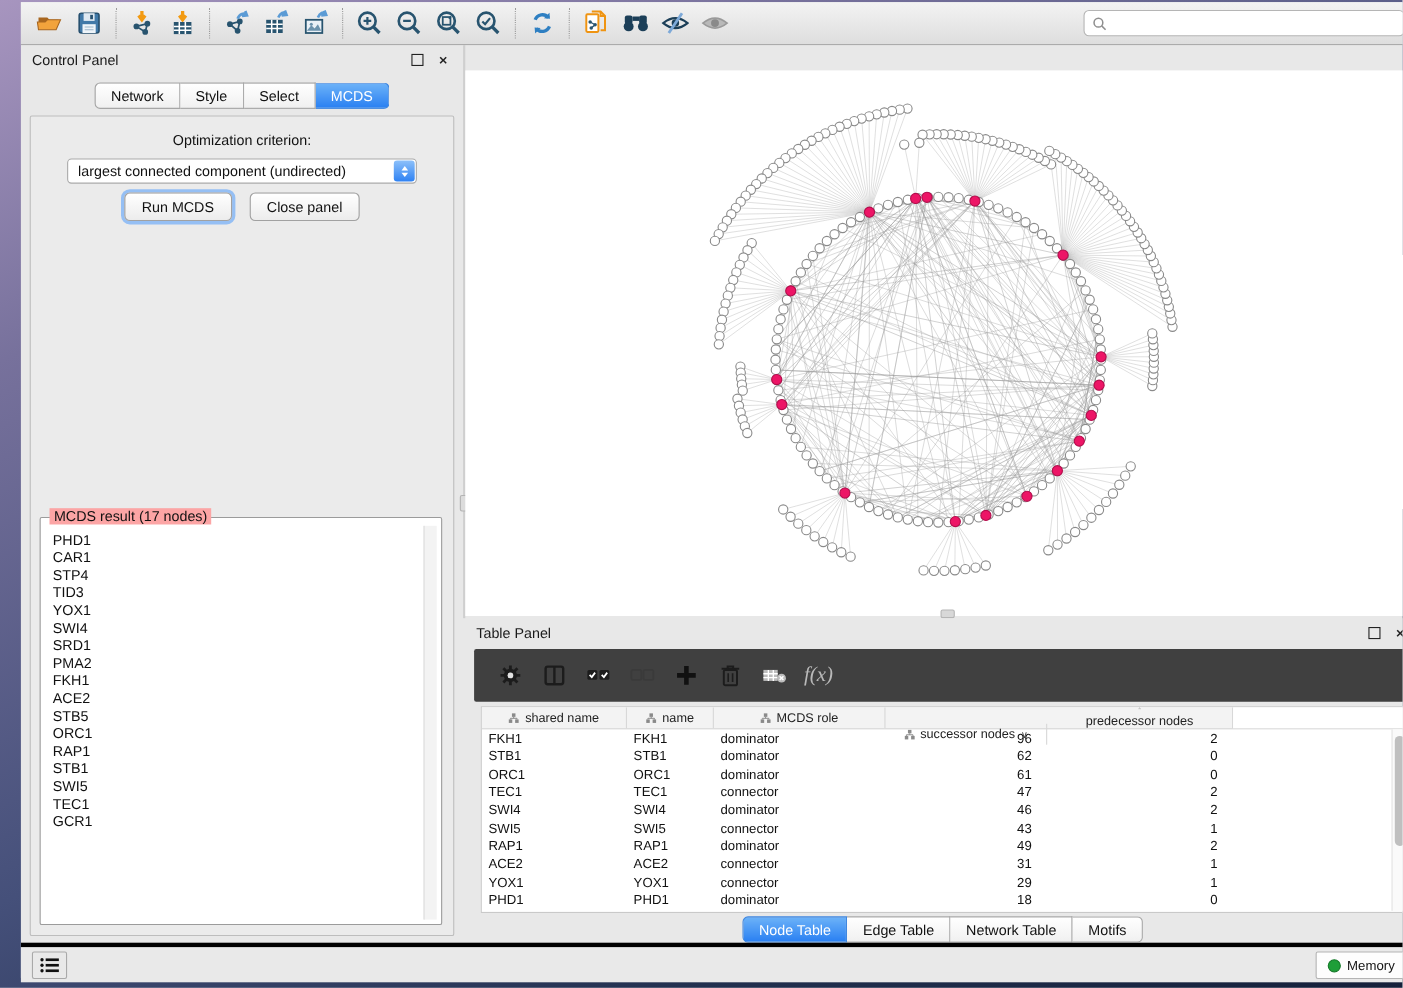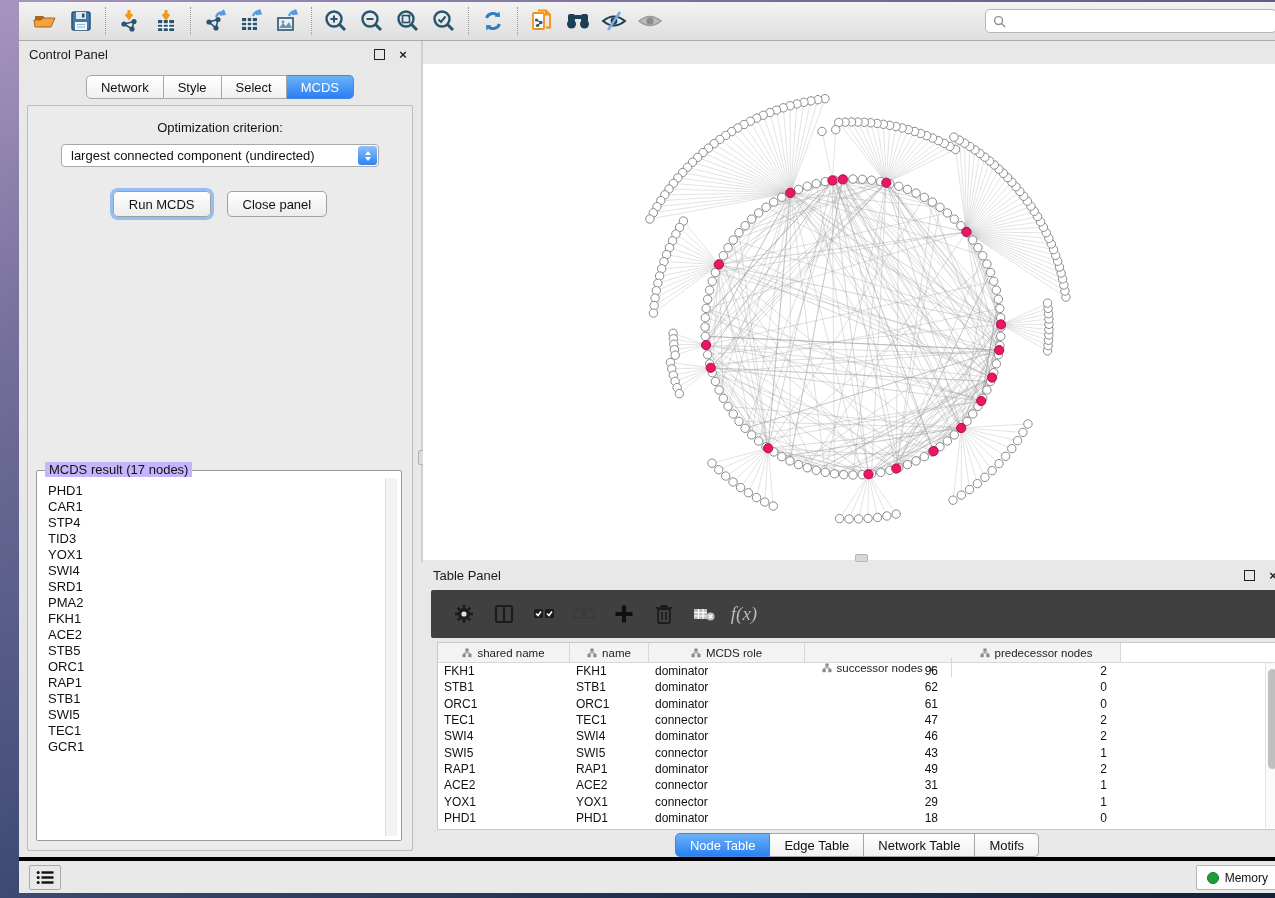--- a/index.html
+++ b/index.html
@@ -34,26 +34,26 @@
   .seg .tab.active{background:linear-gradient(#6cb2f8,#2a80f2);border-color:#3f87e0;color:#fff;}
   .cp-tabs{display:flex;justify-content:center;margin-top:8px;}
   .cp-content{position:absolute;left:8px;right:8px;top:64px;bottom:6px;background:#ebebeb;border:1px solid #bdbdbd;border-radius:2px;}
   .opt-label{margin-top:14px;text-align:center;font-size:13px;color:#111;}
   .selectbox{position:relative;margin:9px auto 0 auto;width:318px;height:23px;background:#fff;border:1px solid #a9a9a9;
     border-radius:4px;box-sizing:border-box;font-size:13px;color:#111;line-height:21px;padding-left:9px;}
   .stepper{position:absolute;right:1px;top:1px;bottom:1px;width:19px;border-radius:3px;
     background:linear-gradient(#8cc0fa,#2f82f3);display:flex;flex-direction:column;align-items:center;justify-content:center;gap:2px;}
   .arr-up{width:0;height:0;border-left:3.5px solid transparent;border-right:3.5px solid transparent;border-bottom:4.5px solid #fff;}
   .arr-dn{width:0;height:0;border-left:3.5px solid transparent;border-right:3.5px solid transparent;border-top:4.5px solid #fff;}
-  .btn-row{display:flex;justify-content:center;gap:16px;margin-top:24px;}
+  .btn-row{display:flex;justify-content:center;gap:16px;margin-top:8px;}
   .btn{height:24px;padding:0 15px;font-size:13px;color:#111;background:linear-gradient(#ffffff,#ececec);
     border:1px solid #a1a1a1;border-radius:5px;display:flex;align-items:center;}
   .btn.focused{box-shadow:0 0 0 3px rgba(92,162,250,.6);}
   .groupbox{position:absolute;left:8px;right:10px;top:364px;bottom:9px;border:1px solid #9b9b9b;border-radius:2px;background:#fff;}
-  .groupbox .legend{position:absolute;top:-9px;left:8px;background:#c4b5fd;padding:0 4px;font-size:13px;color:#111;}
+  .groupbox .legend{position:absolute;top:-9px;left:8px;background:#fca5a5;padding:0 4px;font-size:13px;color:#111;}
   .result-list{position:absolute;left:3px;right:3px;top:6px;bottom:3px;background:#fff;overflow:hidden;padding:6px 0 0 8px;}
   .result-list .item{font-size:13px;line-height:16px;color:#111;}
   .result-scroll{position:absolute;right:4px;top:7px;bottom:4px;width:11px;background:#f3f3f3;border-left:1px solid #dcdcdc;}
 
   
   .vdivider{position:absolute;left:402px;top:39px;width:2px;height:521px;background:#cfcfcf;}
   .v-grip{position:absolute;left:399px;top:448px;width:7px;height:13px;background:#dcdcdc;border:1px solid #b3b3b3;border-radius:2px;}
   .netwin{position:absolute;left:404px;top:39px;right:0;height:519px;}
   .net-titlebar{height:23px;background:linear-gradient(#f0f0f0,#d7d7d7);border-bottom:1px solid #b3b3b3;
     display:flex;align-items:center;position:relative;}
@@ -1072,21 +1072,21 @@
           <div class="th" style="width: 147px; margin-top: 15px;">
             <svg width="10" height="10" viewBox="0 0 10 10">
               <rect x="3.4" y="0.5" width="3.2" height="3.2" fill="#8a8a8a"></rect>
               <rect x="0.5" y="6" width="3.2" height="3.2" fill="#8a8a8a"></rect>
               <rect x="6.3" y="6" width="3.2" height="3.2" fill="#8a8a8a"></rect>
               <path d="M5 3.7 v1.3 M2 6 v-1 h6 v1" stroke="#8a8a8a" stroke-width="0.9" fill="none"></path>
             </svg>
             <span>successor nodes</span>
             <span class="chev">∨</span>
           </div>
-          <div class="th" style="width: 169px;">
+          <div class="th" style="width: 169px; flex-direction: column;">
             <svg width="10" height="10" viewBox="0 0 10 10">
               <rect x="3.4" y="0.5" width="3.2" height="3.2" fill="#8a8a8a"></rect>
               <rect x="0.5" y="6" width="3.2" height="3.2" fill="#8a8a8a"></rect>
               <rect x="6.3" y="6" width="3.2" height="3.2" fill="#8a8a8a"></rect>
               <path d="M5 3.7 v1.3 M2 6 v-1 h6 v1" stroke="#8a8a8a" stroke-width="0.9" fill="none"></path>
             </svg>
             <span>predecessor nodes</span>
           </div>
           <div style="flex: 1 1 0%; background: rgb(255, 255, 255);"></div>
         </div>

